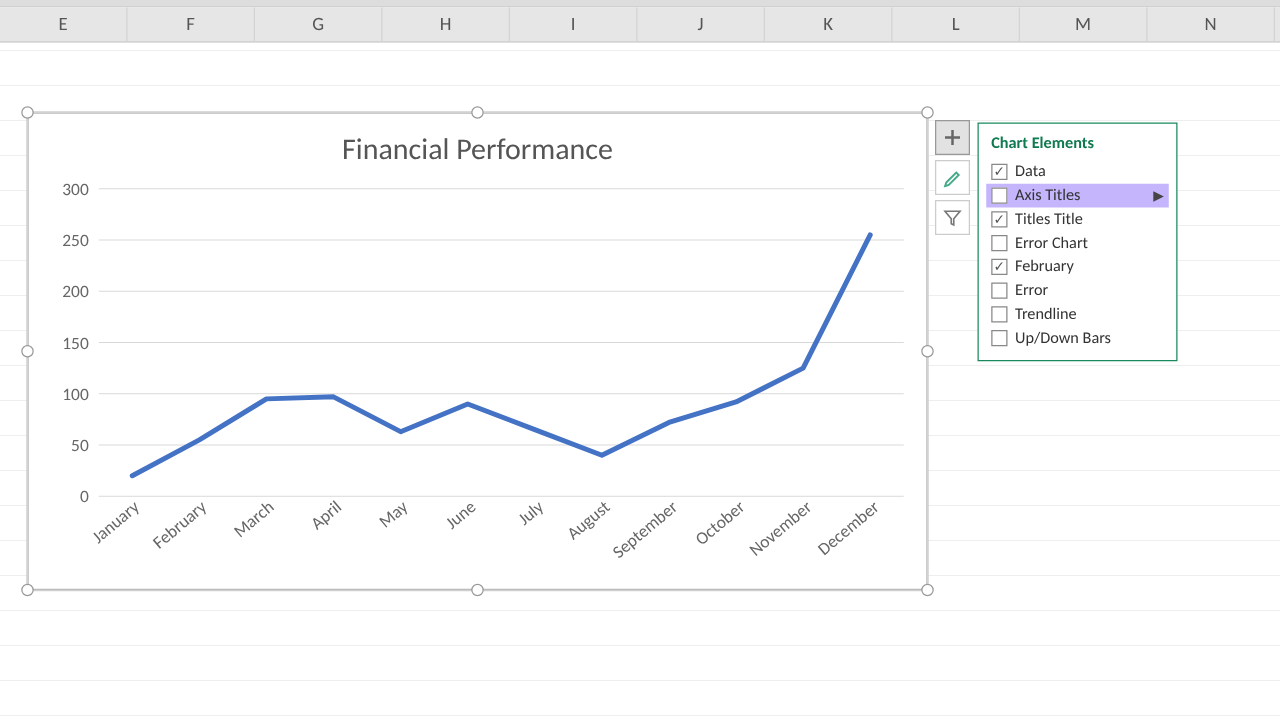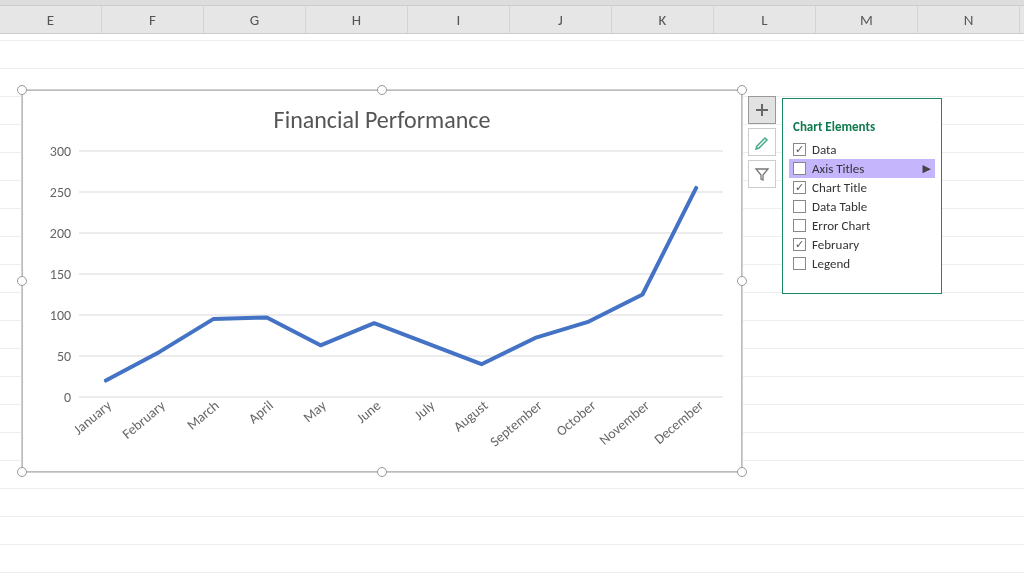--- a/index.html
+++ b/index.html
@@ -127,21 +127,21 @@
       background: #e2e2e2;
       border-color: #999;
     }
     .panel {
       position: absolute;
       left: 782px;
       top: 92px;
       width: 160px;
       background: #fff;
       border: 1px solid #1a8a5e;
-      padding: 20px 6px;
+      padding: 8px 6px;
       font-size: 13px;
     }
     .panel-title {
       font-weight: 700;
       color: #0f7a4f;
       font-size: 13px;
       margin-bottom: 6px;
       padding-left: 4px;
     }
     .panel-item {
@@ -274,35 +274,39 @@
         </div>
         <div class="panel-item hover">
           <span class="cb"></span>
           <span>Axis Titles</span>
           <span class="arrow-fly">▶</span>
         </div>
         <div class="panel-item">
           <span class="cb">
             <span class="checkmark">✓</span>
           </span>
-          <span>Chart Title</span>
-        </div>
-        <div class="panel-item">
-          <span class="cb"></span>
-          <span>Data Table</span>
+          <span>Titles Title</span>
         </div>
         <div class="panel-item">
           <span class="cb"></span>
           <span>Error Chart</span>
         </div>
         <div class="panel-item">
           <span class="cb">
             <span class="checkmark">✓</span>
           </span>
           <span>February</span>
         </div>
         <div class="panel-item">
           <span class="cb"></span>
-          <span>Legend</span>
+          <span>Error</span>
+        </div>
+        <div class="panel-item">
+          <span class="cb"></span>
+          <span>Trendline</span>
+        </div>
+        <div class="panel-item">
+          <span class="cb"></span>
+          <span>Up/Down Bars</span>
         </div>
       </div>
   </div>
 </div>
 
 </body></html>

